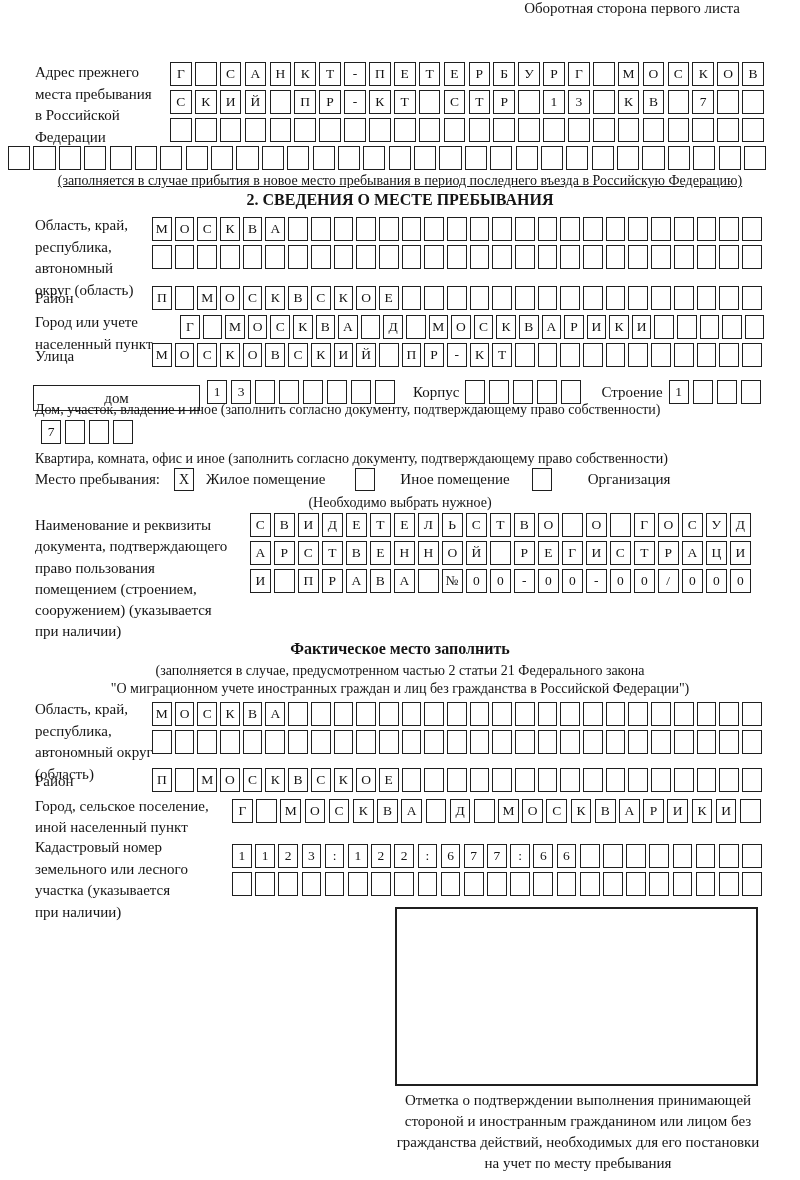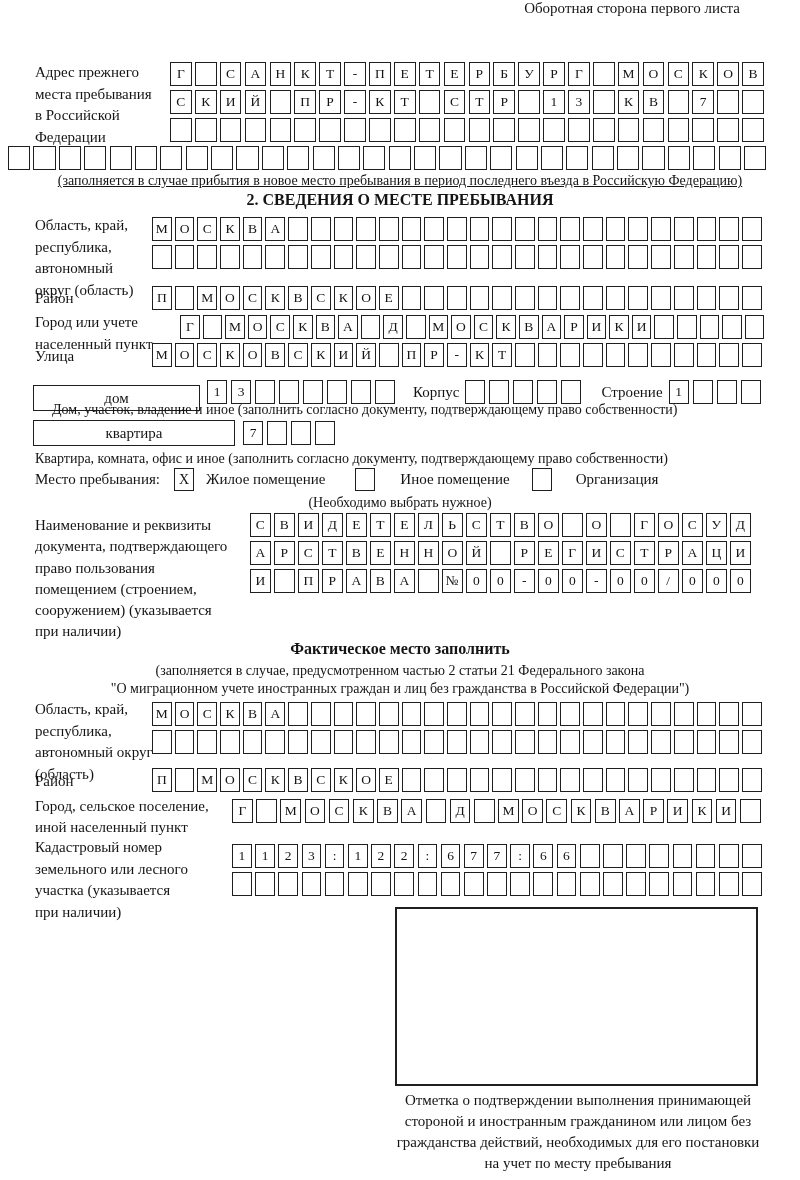--- a/index.html
+++ b/index.html
@@ -340,41 +340,40 @@
       <div class="cell"></div>
     </div>
   <div class="inline-lbl" style="margin-left:20px;font-family:Liberation Serif, serif;">Строение</div>
   <div class="cells c4" style="margin-left:6px;">
       <div class="cell">1</div>
       <div class="cell"></div>
       <div class="cell"></div>
       <div class="cell"></div>
     </div>
 </div>
-<div class="abs note" style="left:52px; top:402px;">Дом, участок, владение и иное (заполнить согласно документу, подтверждающему право собственности)</div>
+<div class="abs note" style="left:35px; top:402px;">Дом, участок, владение и иное (заполнить согласно документу, подтверждающему право собственности)</div>
 
 <div class="abs flexrow" style="left:33px; top:420px;">
-  <div class="widebox" style="width:202px;">квартира</div>
   <div class="cells c4" style="margin-left:8px;">
       <div class="cell">7</div>
       <div class="cell"></div>
       <div class="cell"></div>
       <div class="cell"></div>
     </div>
 </div>
 <div class="abs note" style="left:35px; top:451px;">Квартира, комната, офис и иное (заполнить согласно документу, подтверждающему право собственности)</div>
 
 <div class="abs flexrow" style="left:35px; top:468px;">
   <div class="inline-lbl">Место пребывания:</div>
   <div class="checkbox" style="margin-left:14px;">X</div>
   <div class="inline-lbl" style="margin-left:12px;">Жилое помещение</div>
   <div class="checkbox" style="margin-left:30px;"></div>
   <div class="inline-lbl" style="margin-left:25px;">Иное помещение</div>
   <div class="checkbox" style="margin-left:22px;"></div>
-  <div class="inline-lbl" style="margin-left:24px;">Организация</div>
+  <div class="inline-lbl" style="margin-left:36px;">Организация</div>
 </div>
 <div class="abs note center" style="top:495px;">(Необходимо выбрать нужное)</div>
 
 <div class="abs lbl" style="left:35px; top:515px; width:215px; line-height:21.3px;">Наименование и реквизиты
 документа, подтверждающего
 право пользования
 помещением (строением,
 сооружением) (указывается
 при наличии)</div>
 <div class="abs cells c21" style="left:250px; top:513px;">

